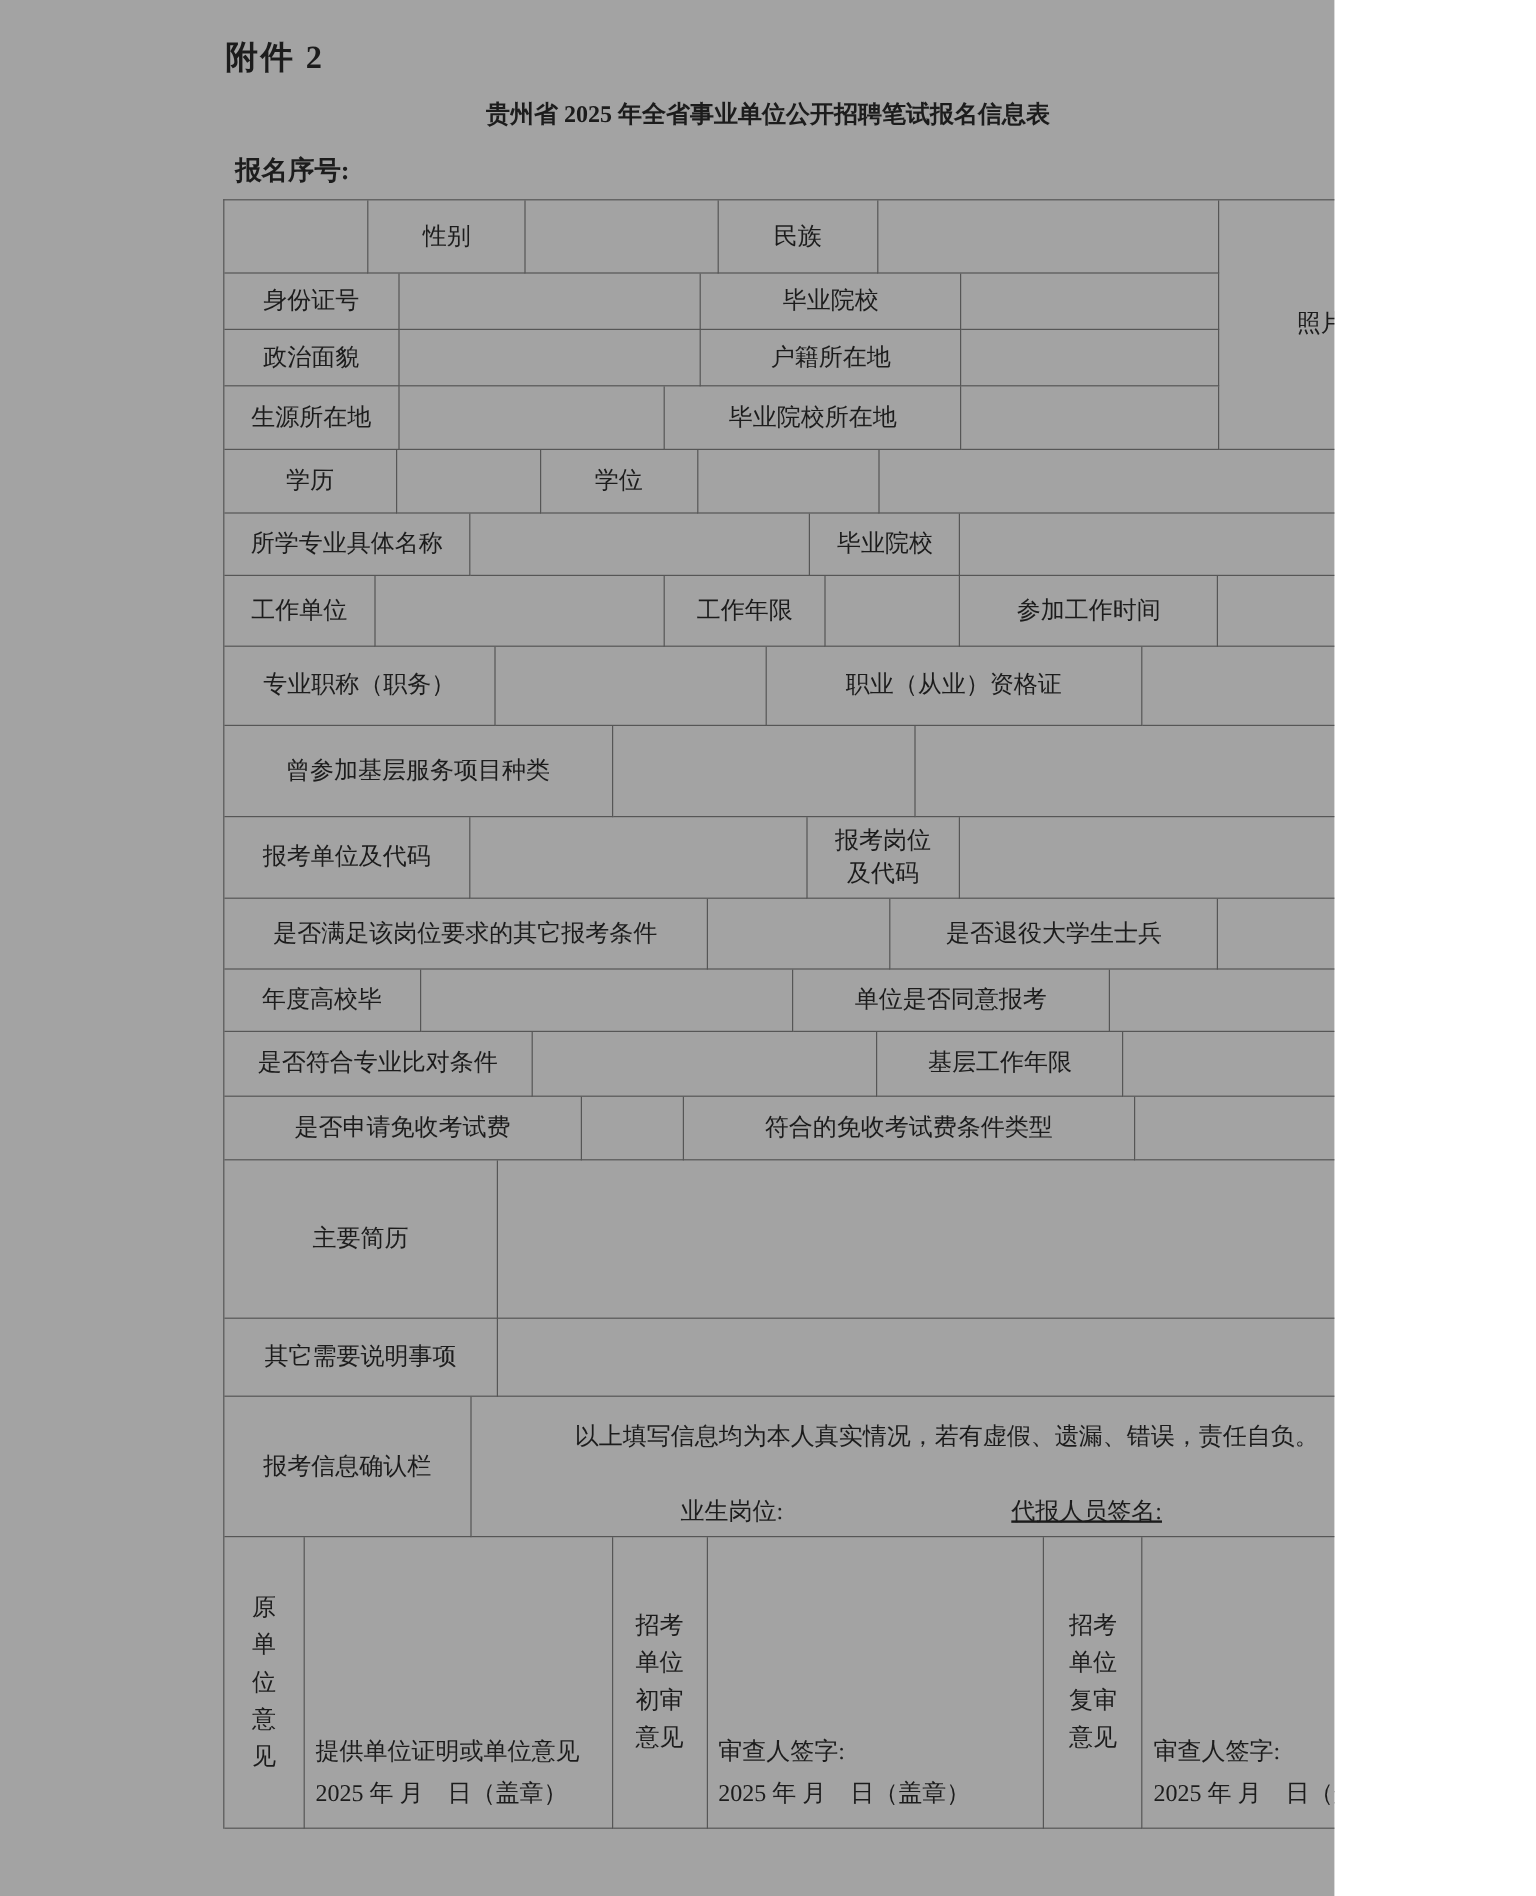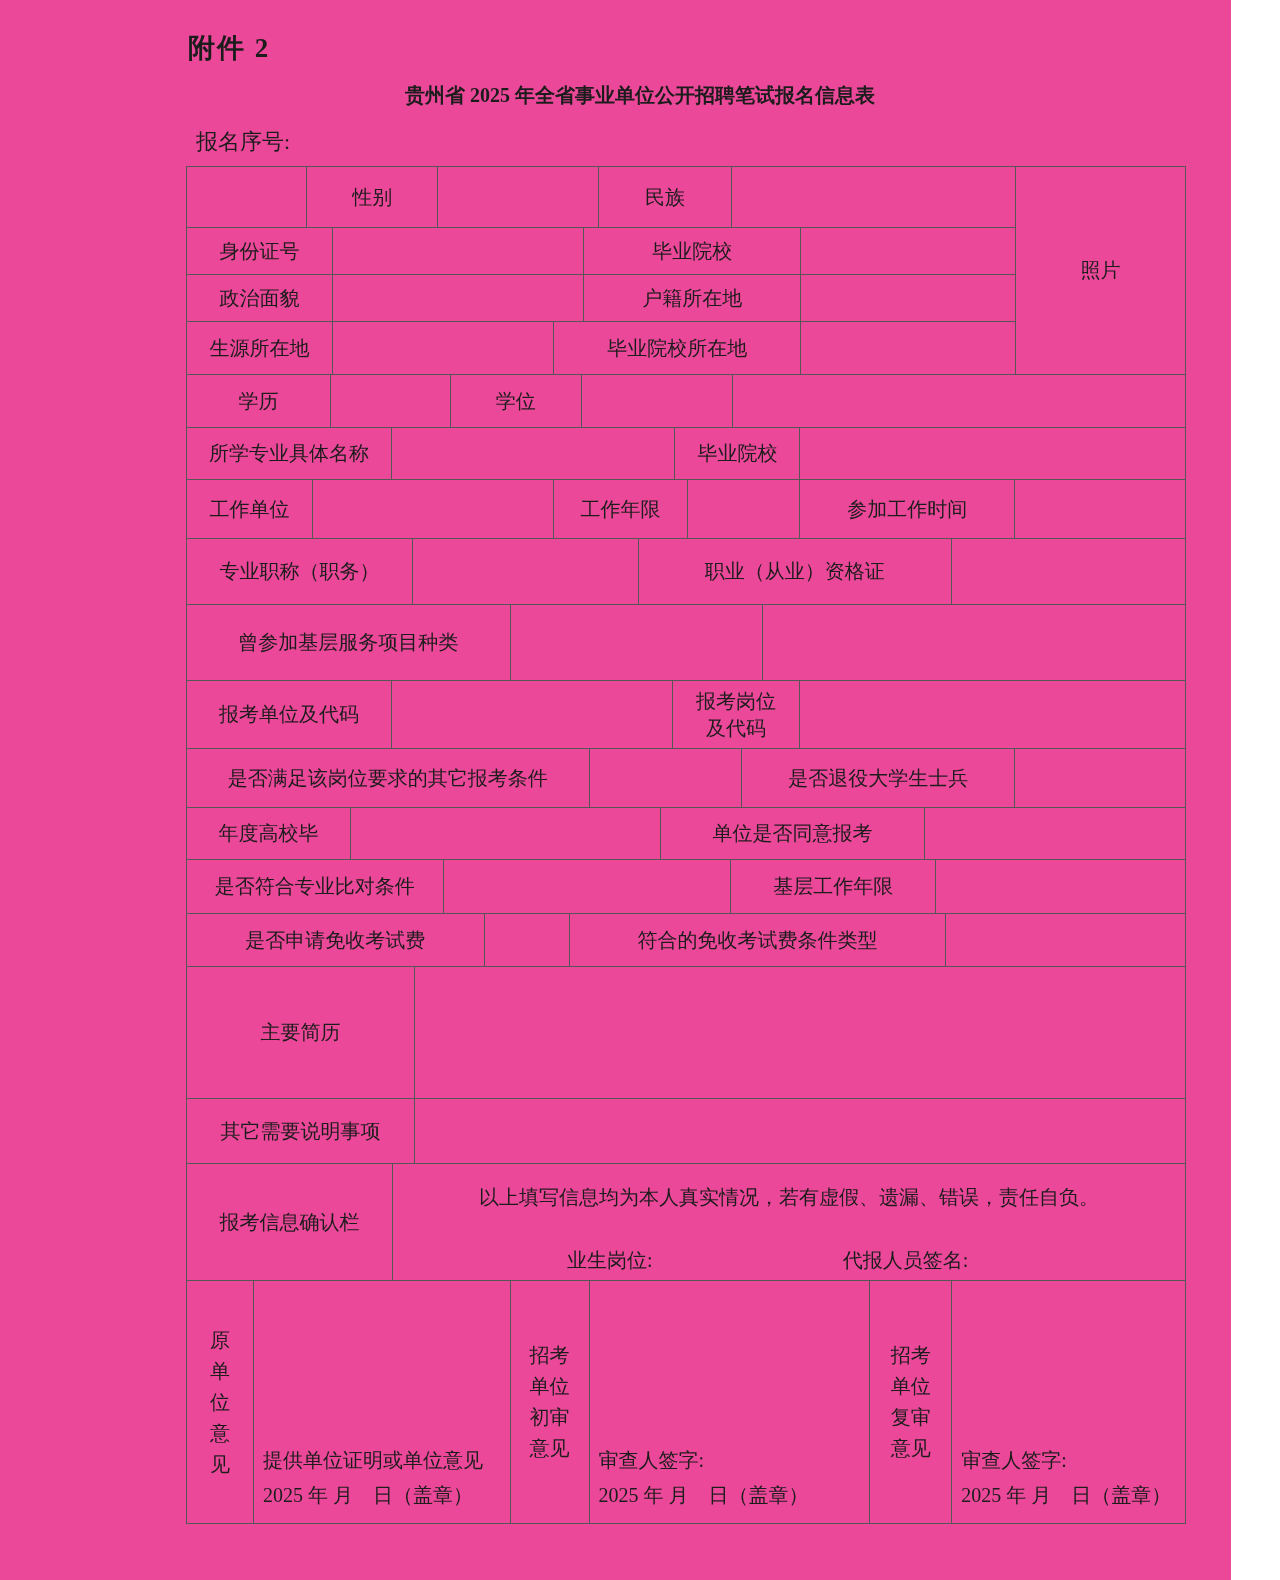--- a/index.html
+++ b/index.html
@@ -1,31 +1,31 @@
 <!DOCTYPE html>
 <html><head>
 <meta charset="utf-8">
 <style>
   html,body { margin:0; padding:0; background:#ffffff; }
   .page {
-    position:relative; width:1231px; height:1580px; background:#ec4899;
+    position:relative; width:1112px; height:1580px; background:#a3a3a3;
     font-family:"Liberation Serif","DejaVu Serif",serif; color:#1c1c1c;
     overflow:hidden;
   }
   .attachment {
     position:absolute; left:188px; top:30px;
     font-size:27px; font-weight:700; letter-spacing:2px;
   }
   .title {
     position:absolute; left:140px; top:82px; width:1000px;
     text-align:center; font-size:20px; font-weight:700;
   }
   .serial {
     position:absolute; left:196px; top:127px;
-    font-size:22px; font-weight:400;
+    font-size:22px; font-weight:700;
   }
   .tbl {
     position:absolute; left:186px; top:166px; width:999px;
     border-top:1px solid #565656; border-left:1px solid #565656;
     font-size:20px; line-height:1.35;
   }
   .r { display:flex; width:100%; }
   .grp { display:flex; flex-direction:column; }
   .c {
     box-sizing:border-box;
@@ -40,21 +40,21 @@
     flex-direction:column; justify-content:flex-end; align-items:flex-start;
     text-align:left; padding:4px 8px 10px 9px; line-height:1.75;
   }
   .confirm-content {
     flex-direction:column; justify-content:flex-start; align-items:stretch;
     padding:0;
   }
   .confirm-statement { margin-top:20px; text-align:center; width:100%; }
   .confirm-signs { display:flex; width:100%; margin-top:36px; }
   .confirm-signs .sign-a { margin-left:22%; }
-  .confirm-signs .sign-b { margin-left:24%; }
+  .confirm-signs .sign-b { margin-left:24%;text-decoration:underline; }
 </style>
 </head>
 <body>
 
 <div class="page">
 
   <div class="attachment">附件 2</div>
   <div class="title">贵州省 2025 年全省事业单位公开招聘笔试报名信息表</div>
   <div class="serial">报名序号:</div>
 

